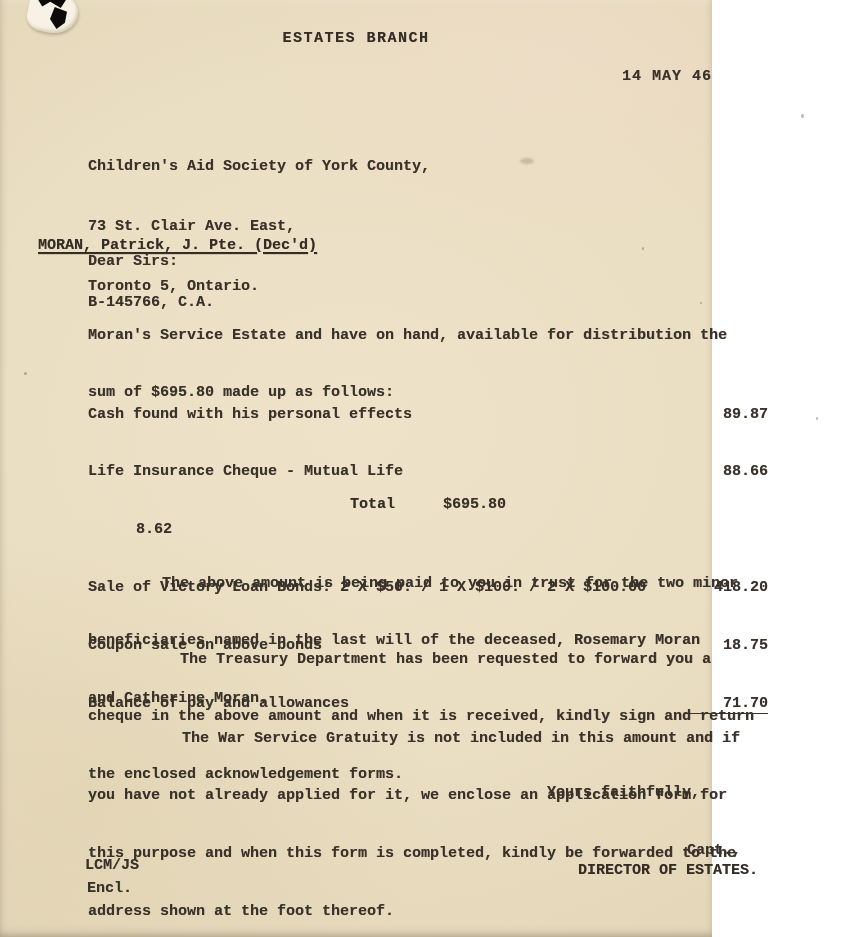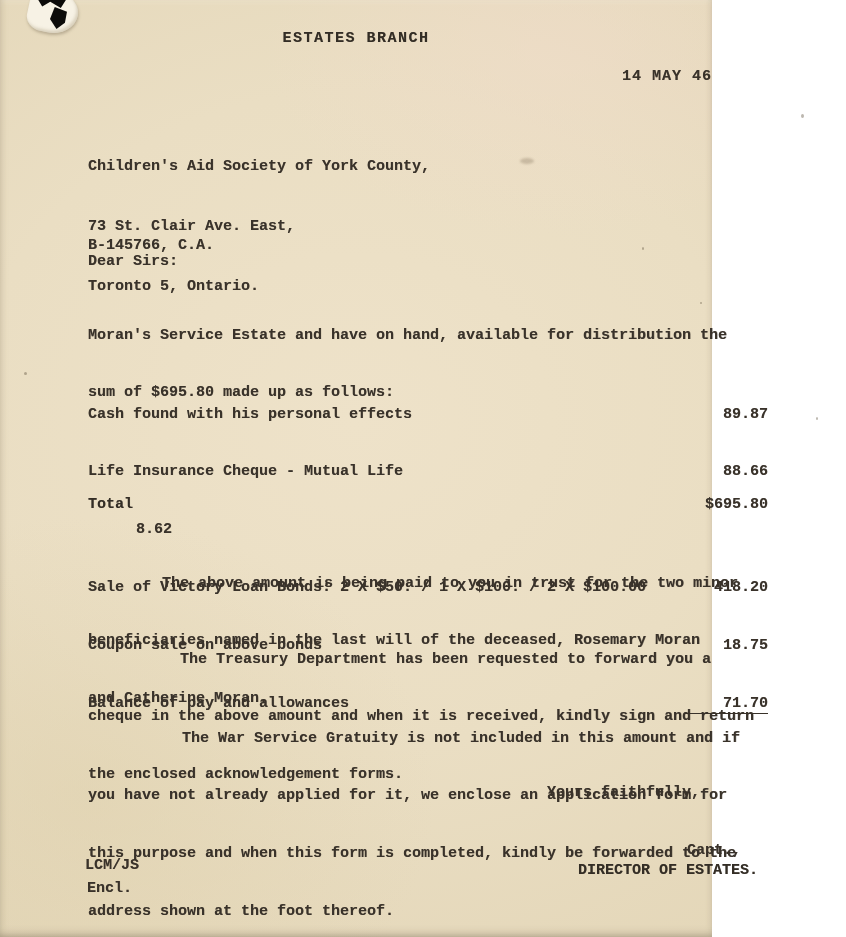--- a/index.html
+++ b/index.html
@@ -34,21 +34,21 @@
   .p1{top:287px;}.p2{top:535px;}.p3{top:611px;}.p4{top:690px;}
   .p1 .first{padding-left:122px;}
   .p2 .first{padding-left:74px;}
   .p3 .first{padding-left:92px;}
   .p4 .first{padding-left:94px;}
   .statement{top:366px;left:88px;width:680px;}
   .srow{display:flex;gap:11px;}
   .slabel{flex:1;}
   .samt{min-width:84px;text-align:right;}
   .samt.uamt{border-bottom:1.8px solid #39322a;padding-left:14px;min-width:70px;}
-  .totalrow{top:495px;left:88px;width:680px;display:flex;justify-content:space-between;}
+  .totalrow{top:495px;left:88px;width:680px;display:flex;justify-content:center;}
   .tlabel{margin-right:48px;color:#332d25;}
   .tamt{min-width:63px;text-align:right;}
   .valediction{top:783px;left:547px;}
   .sig-rank{top:841px;left:687px;}
   .sig-title{top:861px;left:578px;color:#332d25;}
   .initials{top:856px;left:85px;}
   .encl{top:879px;left:87px;}
   
   .hole{position:absolute;left:26px;top:-3px;width:60px;height:50px;}
   .hole-paper{position:absolute;left:2px;top:-6px;width:50px;height:42px;
@@ -81,20 +81,21 @@
   <div class="abs heading">ESTATES BRANCH</div>
   <div class="abs date">14 MAY 46</div>
 
   <div class="abs recipient">
     <div>Children's Aid Society of York County,</div>
     <div>73 St. Clair Ave. East,</div>
     <div>Toronto 5, Ontario.</div>
   </div>
 
   <div class="abs subject">
+    <div><span class="u">MORAN, Patrick, J. Pte. (Dec'd)</span></div>
     <div class="num">B-145766, C.A.</div>
   </div>
 
   <div class="abs salutation">Dear Sirs:</div>
 
   <div class="abs para p1">
     <div>Moran's Service Estate and have on hand, available for distribution the</div>
     <div>sum of $695.80 made up as follows:</div>
   </div>
 

